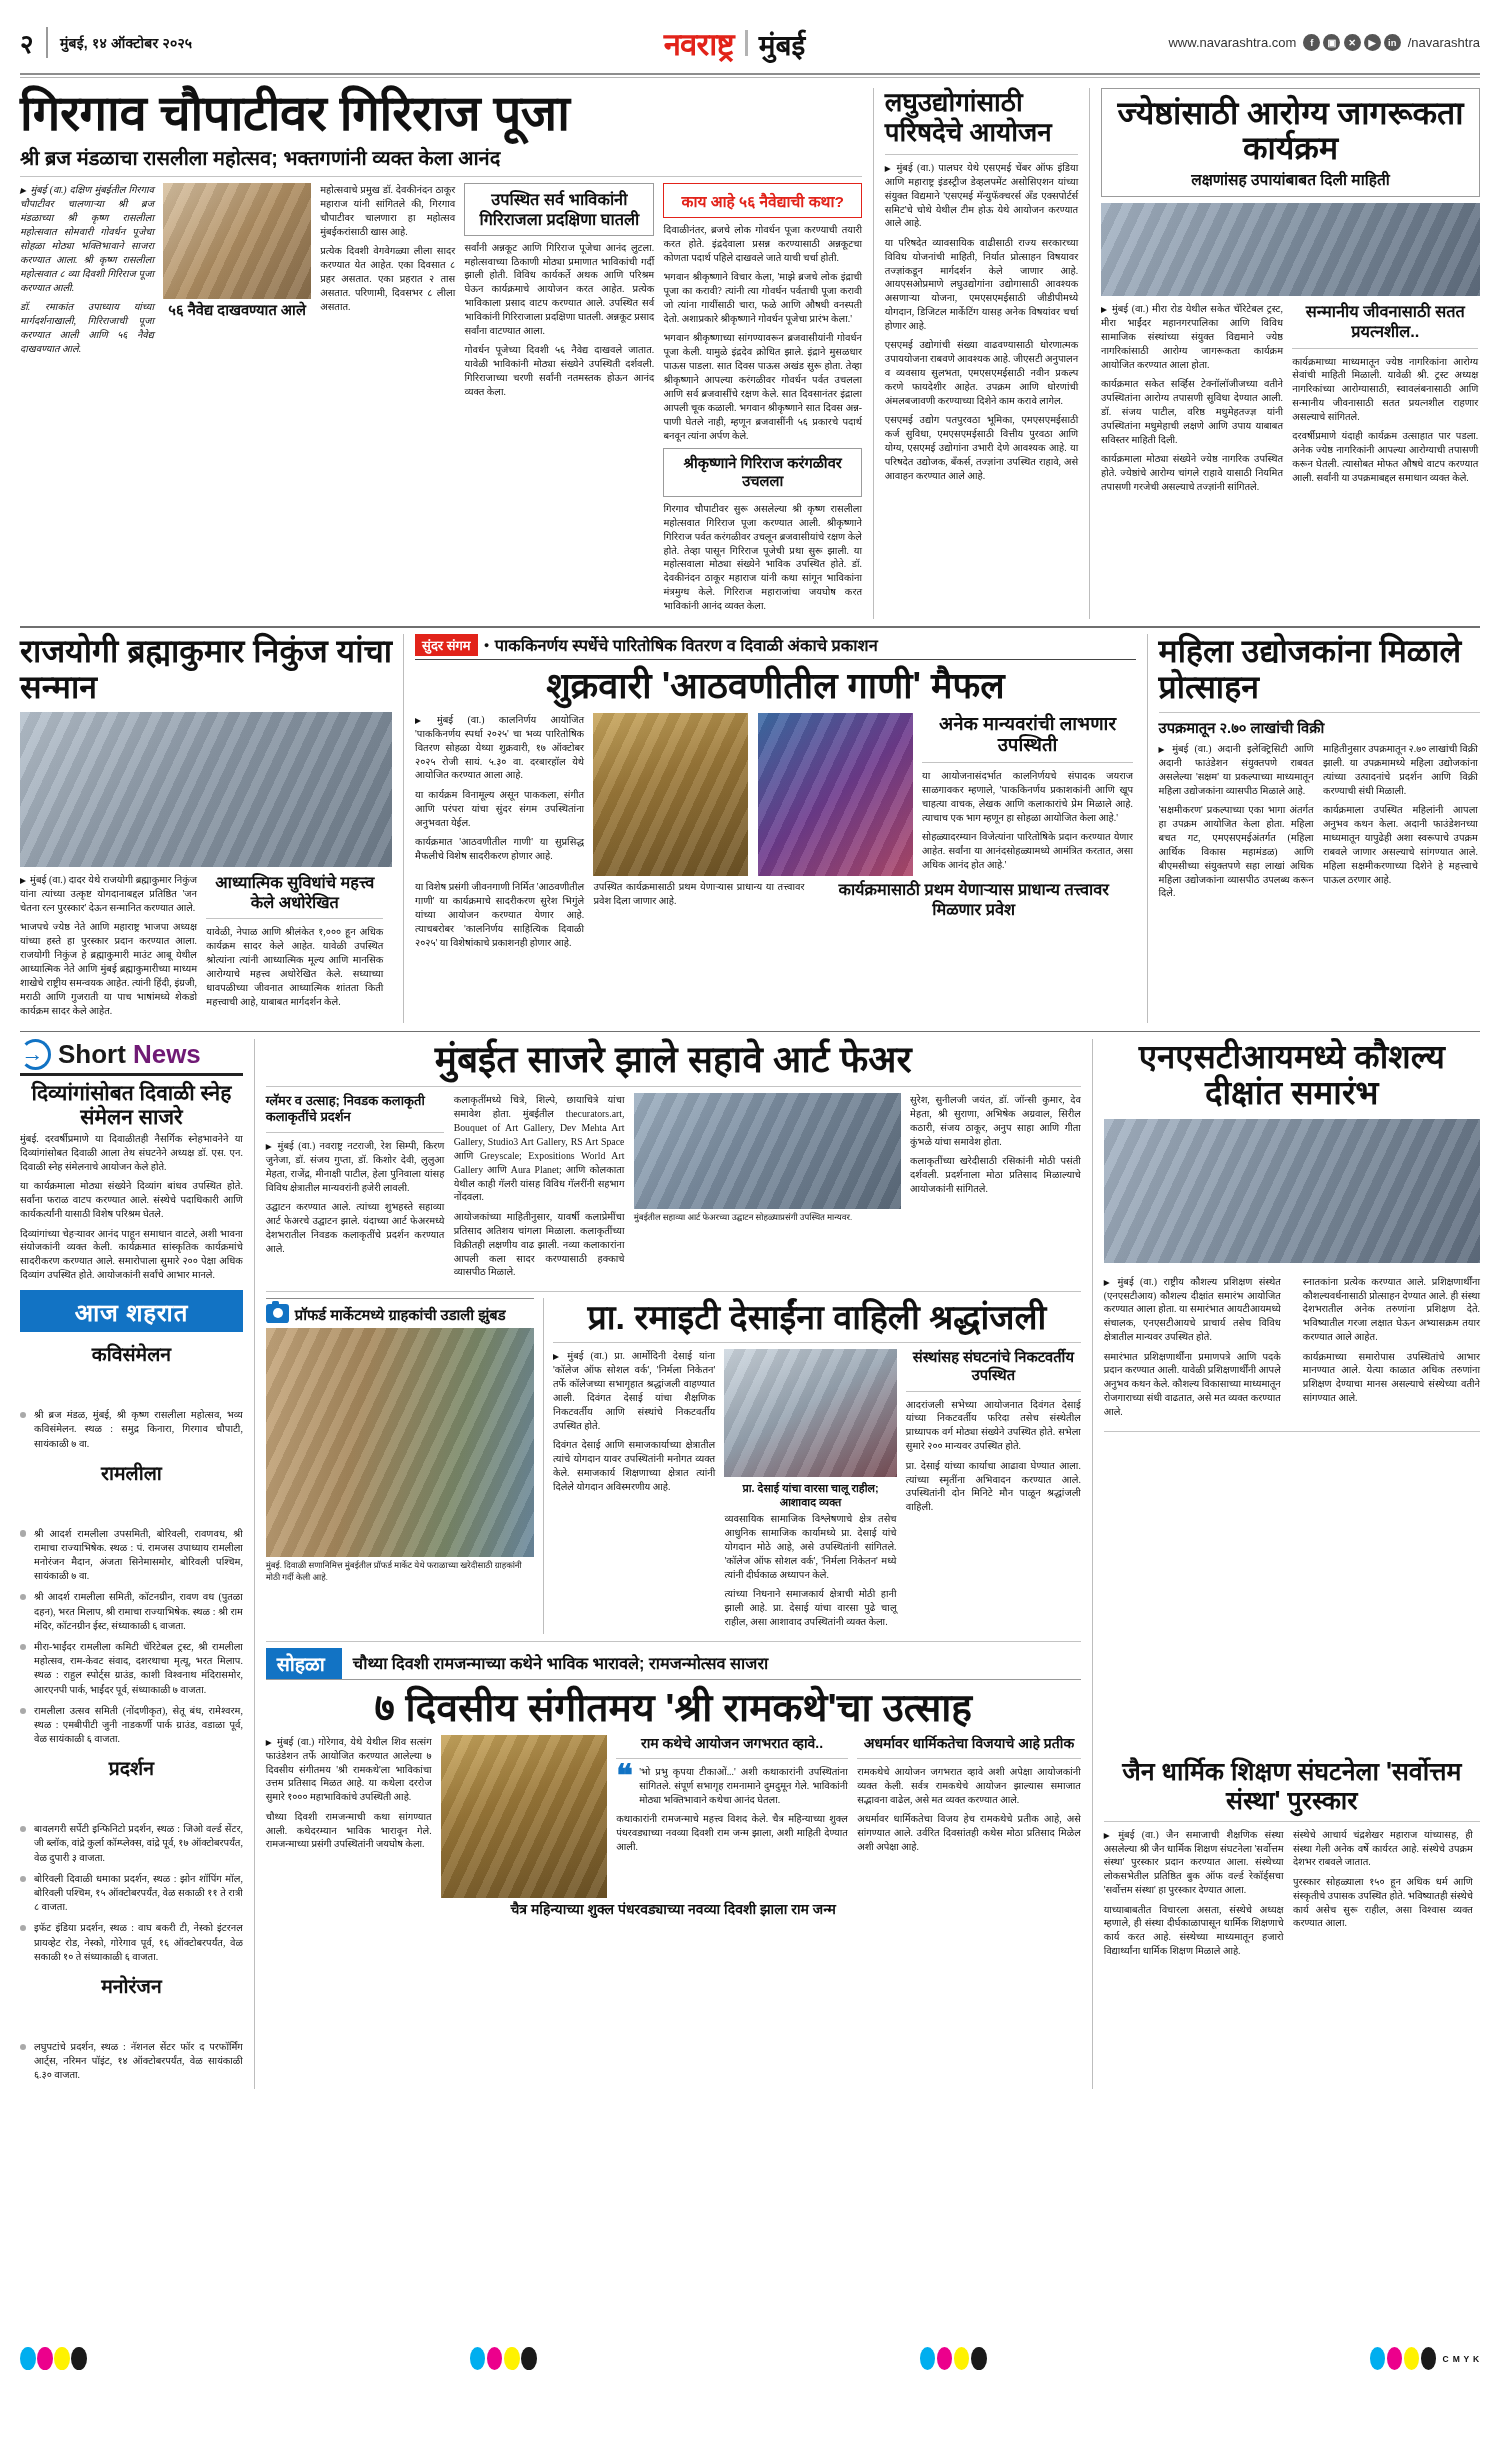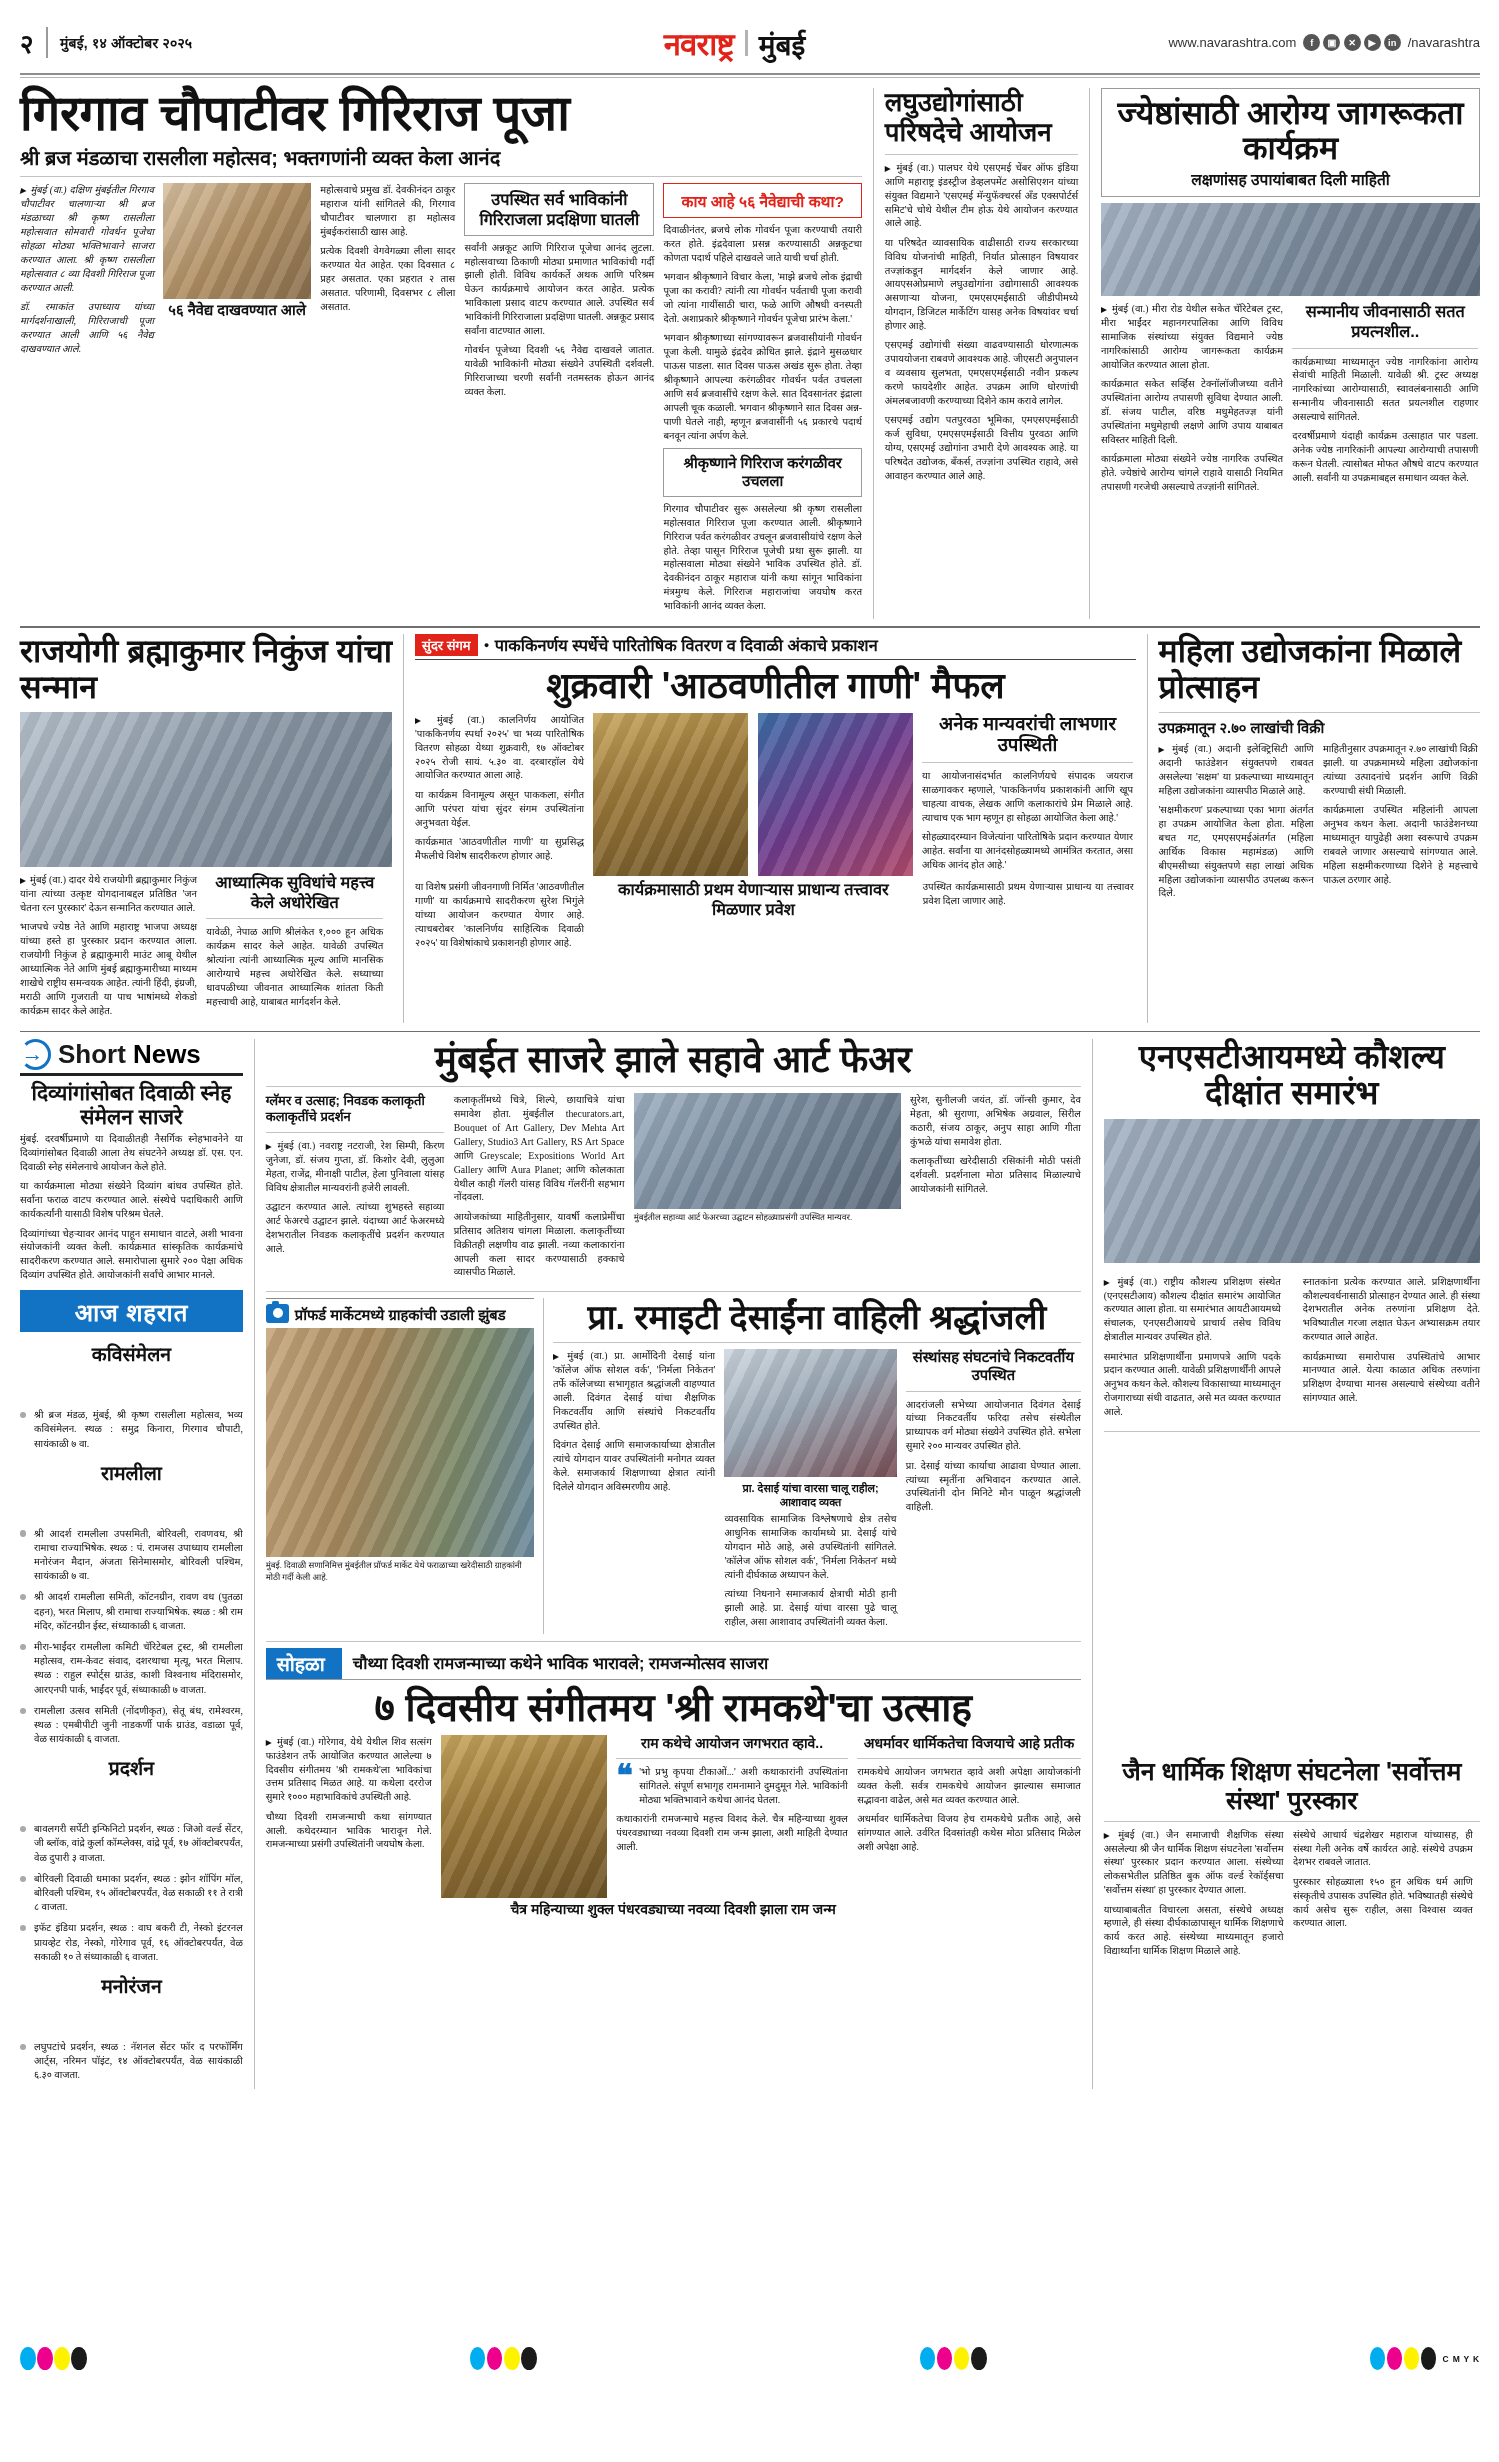--- a/index.html
+++ b/index.html
@@ -71,21 +71,21 @@
               font-weight:900; padding:2.3px 17px 2.3px 11px; }
   .kicker-row { display:flex; align-items:center; border-bottom:1.6px solid #444; padding-bottom:3.1px; }
   .kicker-text { font-size:16.3px; font-weight:900; }
 
   .shortnews { display:flex; align-items:center; gap:7px; border-bottom:3.1px solid #222; padding-bottom:3.1px; }
   .sn-logo { width:31px; height:31px; border-radius:50%; border:3.9px solid #1273c4; position:relative;
              border-left-color:transparent; }
   .sn-logo::before{content:"\2192"; position:absolute; left:-1.6px; top:1.6px; color:#1273c4;
              font-size:22px; font-weight:900; line-height:22px;}
   .sn-t1 { font-size:26px; font-weight:900; color:#1a1a1a; }
-  .sn-t2 { font-size:26px; font-weight:900; color:#000000; }
+  .sn-t2 { font-size:26px; font-weight:900; color:#701a75; }
 
   .banner-blue { background:#1273c4; color:#fff; text-align:center; font-size:24px;
                  font-weight:900; padding:4.7px 0; letter-spacing:0.8px; }
   .sub-center { text-align:center; font-size:19.4px; font-weight:900; margin:7.8px 0 4.7px; }
   ul.dots { list-style:none;margin-top:41px; }
   ul.dots li { position:relative; padding-left:14px; margin-bottom:7px; font-size:9.8px;
                line-height:1.45; text-align:justify; font-family:"Liberation Serif", serif; }
   ul.dots li::before { content:""; position:absolute; left:0; top:3.9px; width:6.2px; height:6.2px;
                border-radius:50%; background:#a9a9a9; }
 
@@ -263,25 +263,25 @@
           <div class="hr-lt"></div>
           <p class="body tight">या आयोजनासंदर्भात कालनिर्णयचे संपादक जयराज साळगावकर म्हणाले, 'पाककिनर्णय प्रकाशकांनी आणि खूप चाहत्या वाचक, लेखक आणि कलाकारांचे प्रेम मिळाले आहे. त्याचाच एक भाग म्हणून हा सोहळा आयोजित केला आहे.'</p>
           <p class="body tight">सोहळ्यादरम्यान विजेत्यांना पारितोषिके प्रदान करण्यात येणार आहेत. सर्वांना या आनंदसोहळ्यामध्ये आमंत्रित करतात, असा अधिक आनंद होत आहे.'</p>
         </div>
       </div>
 
       <div style="display:flex;gap:9.3px;margin-top:3.1px;">
         <div class="col" style="width:169px;">
           <p class="body tight">या विशेष प्रसंगी जीवनगाणी निर्मित 'आठवणीतील गाणी' या कार्यक्रमाचे सादरीकरण सुरेश भिगुंले यांच्या आयोजन करण्यात येणार आहे. त्याचबरोबर 'कालनिर्णय साहित्यिक दिवाळी २०२५' या विशेषांकाचे प्रकाशनही होणार आहे.</p>
         </div>
+        <div class="col" style="width:211px;">
+          <p class="body tight">उपस्थित कार्यक्रमासाठी प्रथम येणाऱ्यास प्राधान्य या तत्त्वावर प्रवेश दिला जाणार आहे.</p>
+        </div>
         <div class="col" style="width:320px;">
           <h3 class="head-sm" style="text-align:center;">कार्यक्रमासाठी प्रथम येणाऱ्यास प्राधान्य तत्त्वावर मिळणार प्रवेश</h3>
-        </div>
-        <div class="col" style="width:211px;">
-          <p class="body tight">उपस्थित कार्यक्रमासाठी प्रथम येणाऱ्यास प्राधान्य या तत्त्वावर प्रवेश दिला जाणार आहे.</p>
         </div>
       </div>
     </div>
 
     <div class="sep-v"></div>
 
     <div class="col" style="width:322px;">
       <h2 class="head-xl">महिला उद्योजकांना मिळाले प्रोत्साहन</h2>
       <div class="hr-lt"></div>
       <div class="subhead-sm" style="font-size:14.7px;">उपक्रमातून २.७० लाखांची विक्री</div>

